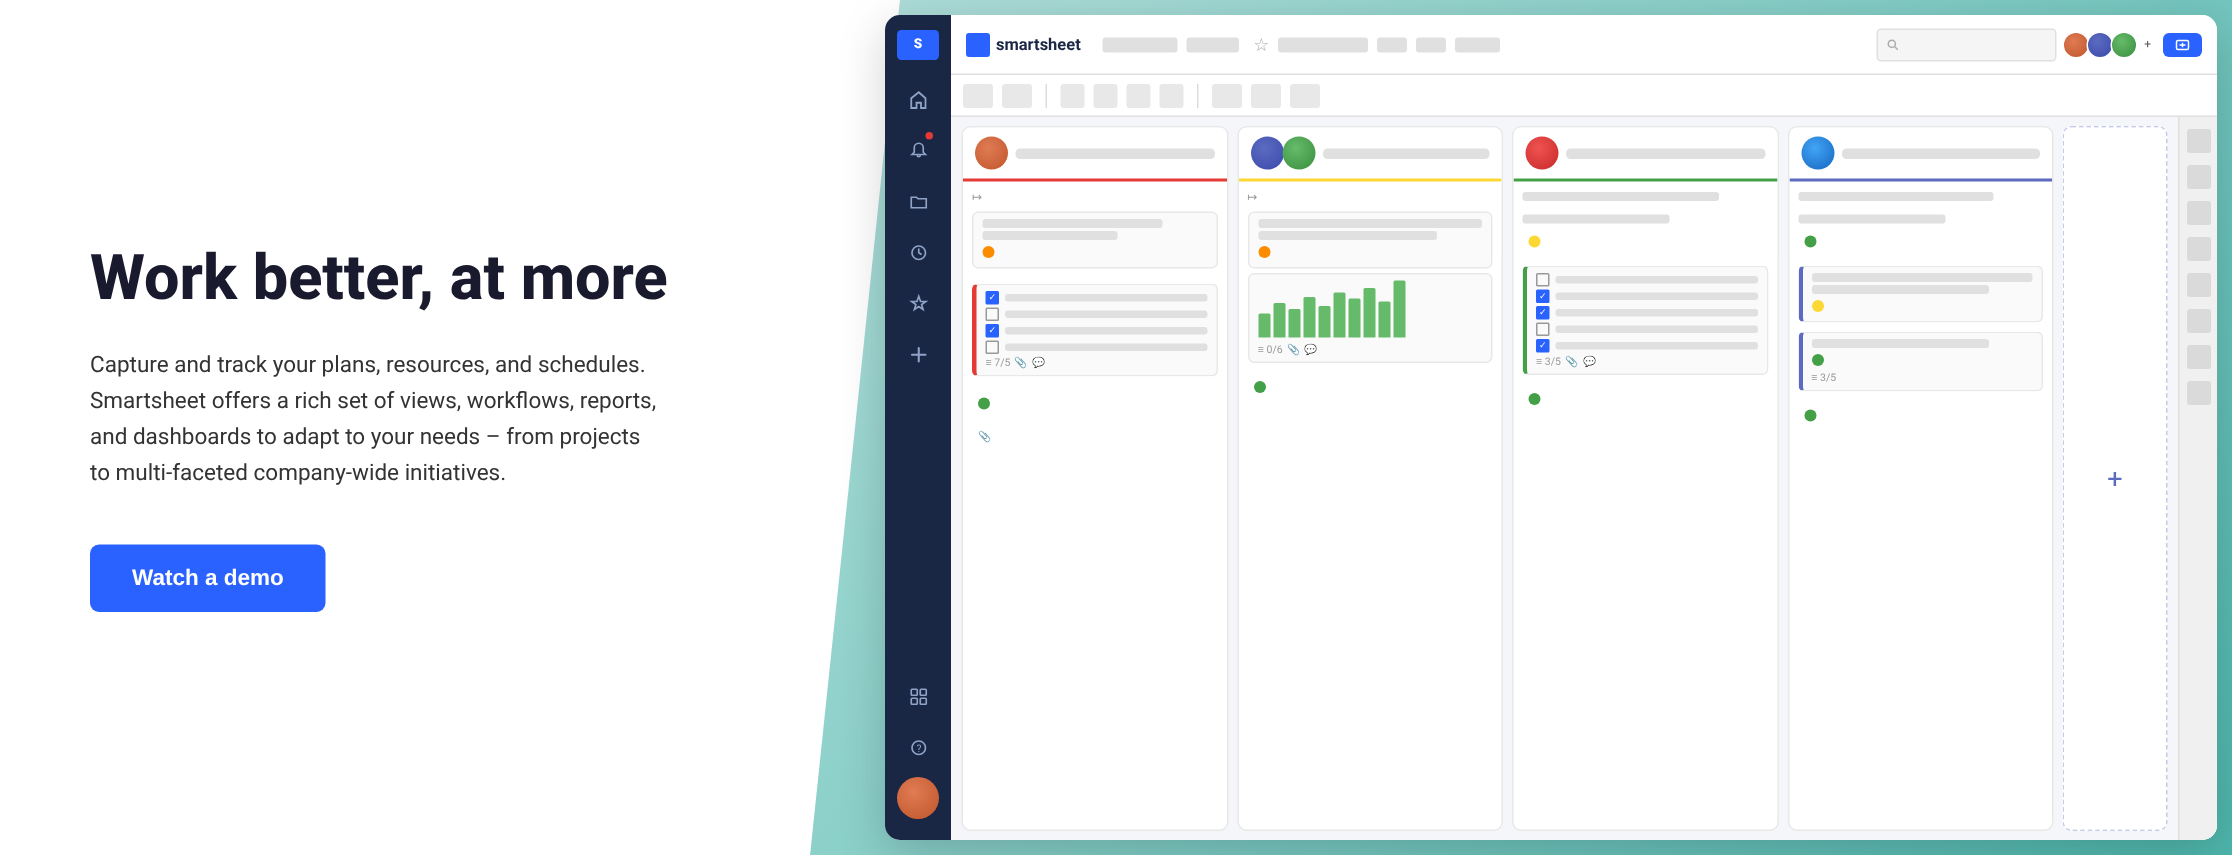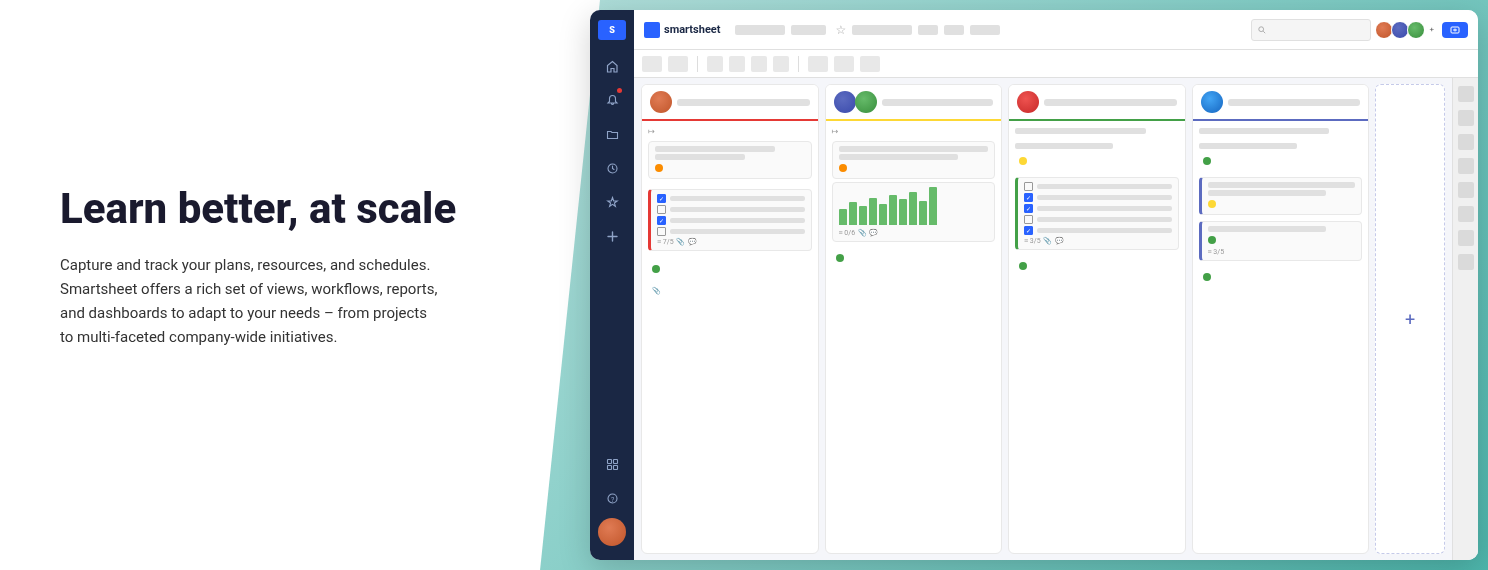--- a/index.html
+++ b/index.html
@@ -453,23 +453,24 @@
     .star-icon {
       color: #aaa;
       font-size: 12px;
       margin: 0 4px;
     }
   </style>
 </head>
 <body>
 
 <div class="left-panel">
-  <h1 class="headline">Learn better, at scale</h1>
+  <h1 class="headline">Work better, at more</h1>
   <p class="subtext">Capture and track your plans, resources, and schedules. Smartsheet offers a rich set of views, workflows, reports, and dashboards to adapt to your needs – from projects to multi-faceted company-wide initiatives.</p>
   <div class="cta-row">
+    <button class="btn-primary">Watch a demo</button>
   </div>
 </div>
 
 <div class="right-panel">
   <div class="app-window">
 
     <div class="sidebar">
       <div class="sidebar-logo">
         <span style="color:#fff;font-size:9px;font-weight:900;">S</span>
       </div>

